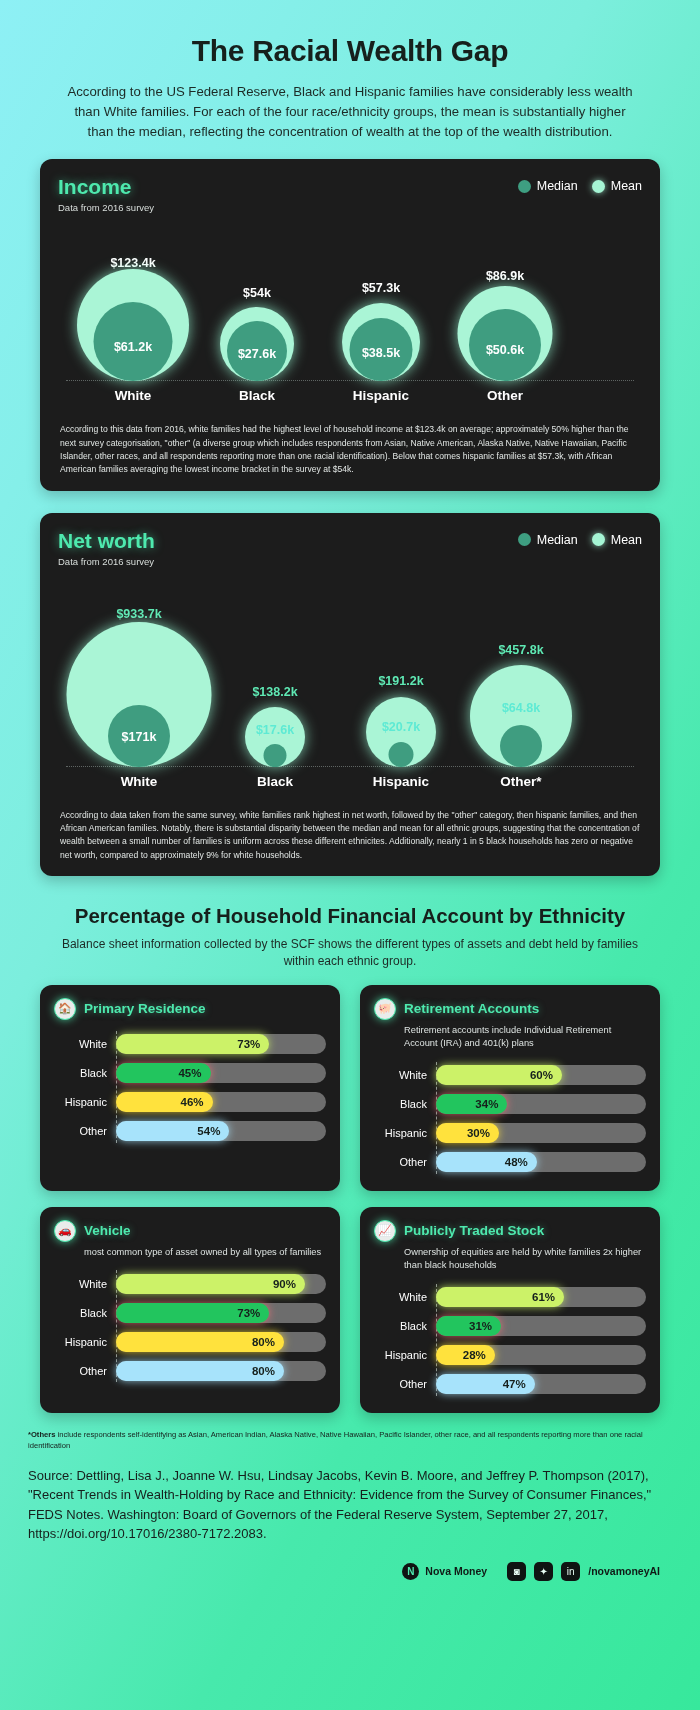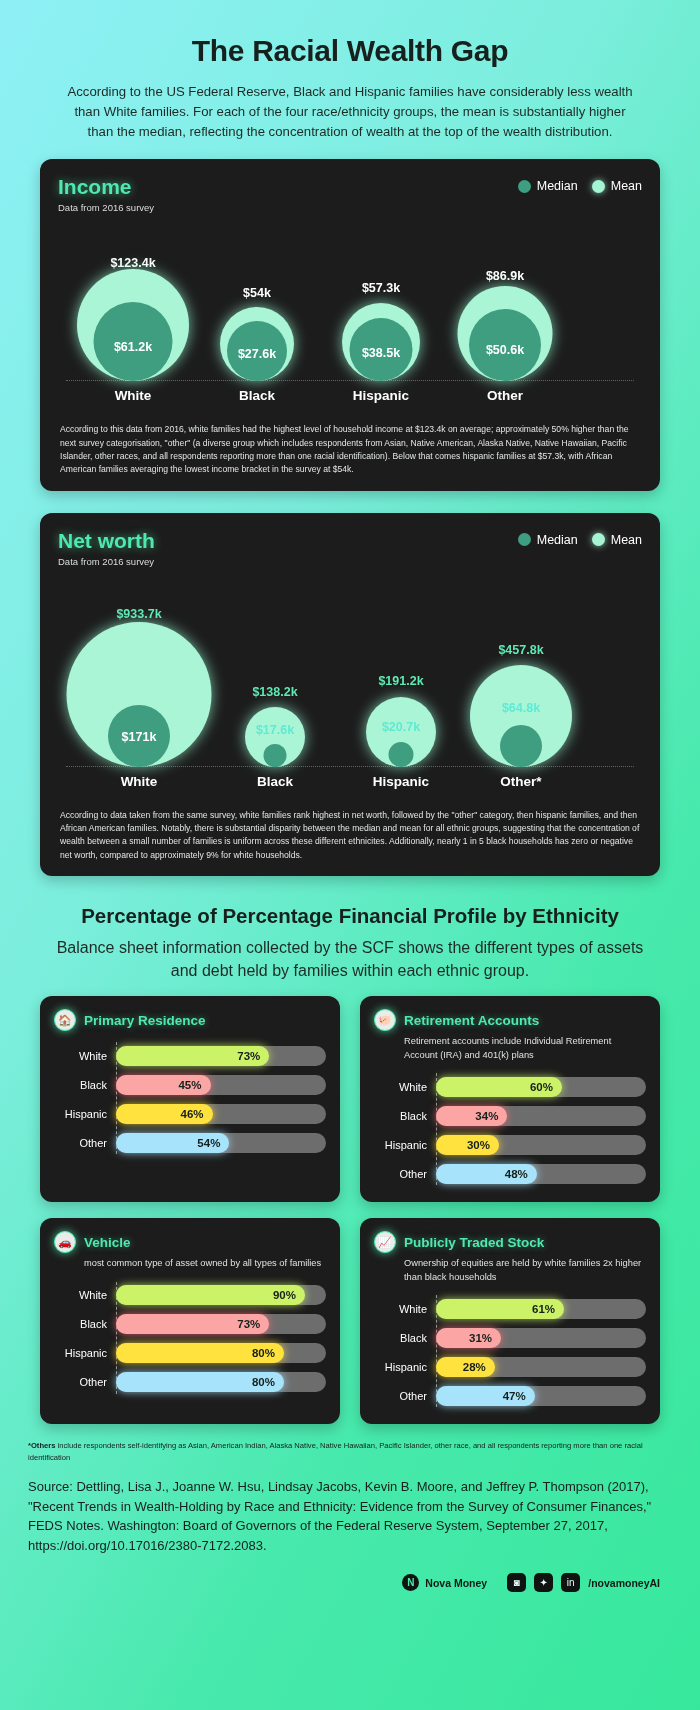--- a/index.html
+++ b/index.html
@@ -85,21 +85,21 @@
   .val.median-dark { color: #5eead4; }
 
   .panel-note {
     color: #e2e7e5; font-size: 8.6px; line-height: 1.55;
     margin-top: 18px; padding: 0 2px;
   }
 
   
   .sec2-head { text-align: center; padding: 6px 55px 14px; }
   .sec2-title { font-size: 20.5px; font-weight: bold; color: #16201c; margin-bottom: 8px; }
-  .sec2-sub { font-size: 16px; line-height: 1.45; color: #1d2b26; }
+  .sec2-sub { font-size: 12px; line-height: 1.45; color: #1d2b26; }
 
   
   .cards {
     display: grid;
     grid-template-columns: 1fr 1fr;
     gap: 16px 20px;
     padding: 0 40px;
   }
   .card {
     background: #1c1c1c; border-radius: 12px; padding: 13px 14px 14px;
@@ -129,21 +129,21 @@
     position: relative; flex: 1; height: 20px;
     background: #6d6d6d; border-radius: 10px;
   }
   .fill {
     position: absolute; left: 0; top: 0; height: 100%;
     border-radius: 10px; display: flex; align-items: center;
     justify-content: flex-end; padding-right: 9px;
     font-size: 11.5px; font-weight: bold; color: #16201c;
   }
   .fill.white-g { background: #ccf268; box-shadow: 0 0 9px rgba(204,242,104,0.8); }
-  .fill.black-r { background: #fca5a5; box-shadow: 0 0 9px rgba(253,114,121,0.8); }
+  .fill.black-r { background: #22c55e; box-shadow: 0 0 9px rgba(253,114,121,0.8); }
   .fill.hisp-y  { background: #ffe23d; box-shadow: 0 0 9px rgba(255,226,61,0.8); }
   .fill.other-b { background: #a7e3fb; box-shadow: 0 0 9px rgba(167,227,251,0.8); }
   .axis-tick {
     position: absolute; left: 62px; top: 1px; bottom: 3px;
     border-left: 1px dashed #8e9491;
   }
 
   
   .footer { padding: 16px 28px 10px; }
   .foot-note { font-size: 7.6px; line-height: 1.5; color: #16201c; }
@@ -284,21 +284,21 @@
       <div class="circ median" style="width:42px;height:42px;bottom:24px;"></div>
       <div class="val median-dark" style="bottom:76px;">$64.8k</div>
       <div class="cat-label">Other*</div>
     </div>
   </div>
 
   <div class="panel-note">According to data taken from the same survey, white families rank highest in net worth, followed by the "other" category, then hispanic families, and then African American families. Notably, there is substantial disparity between the median and mean for all ethnic groups, suggesting that the concentration of wealth between a small number of families is uniform across these different ethnicites. Additionally, nearly 1 in 5 black households has zero or negative net worth, compared to approximately 9% for white households.</div>
 </div>
 
 <div class="sec2-head">
-  <div class="sec2-title">Percentage of Percentage Financial Profile by Ethnicity</div>
+  <div class="sec2-title">Percentage of Household Financial Account by Ethnicity</div>
   <div class="sec2-sub">Balance sheet information collected by the SCF shows the different types of assets and debt held by families within each ethnic group.</div>
 </div>
 
 <div class="cards">
 
   <div class="card">
     <div class="card-head">
       <span class="card-icon">🏠</span>
       <span class="card-title">Primary Residence</span>
     </div>

